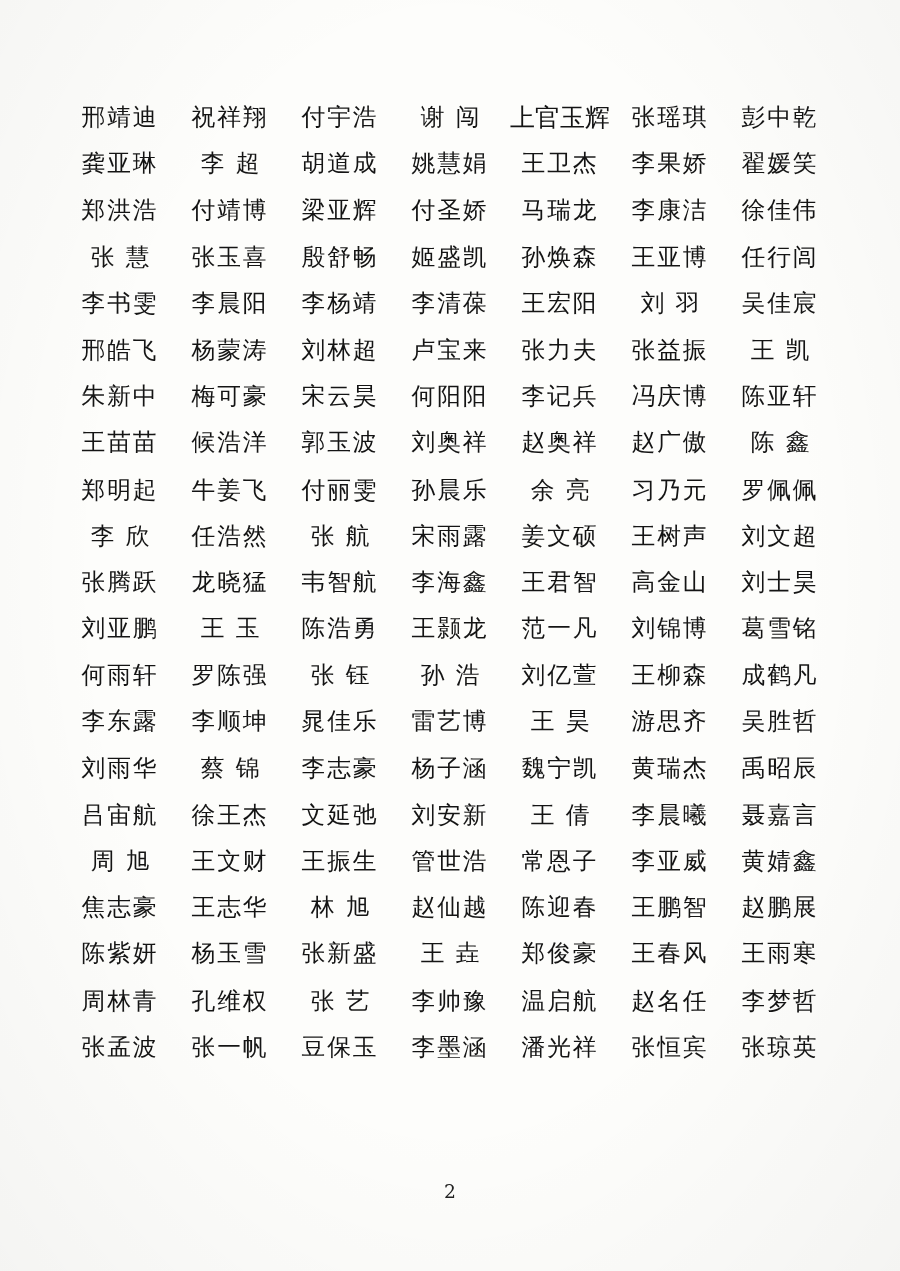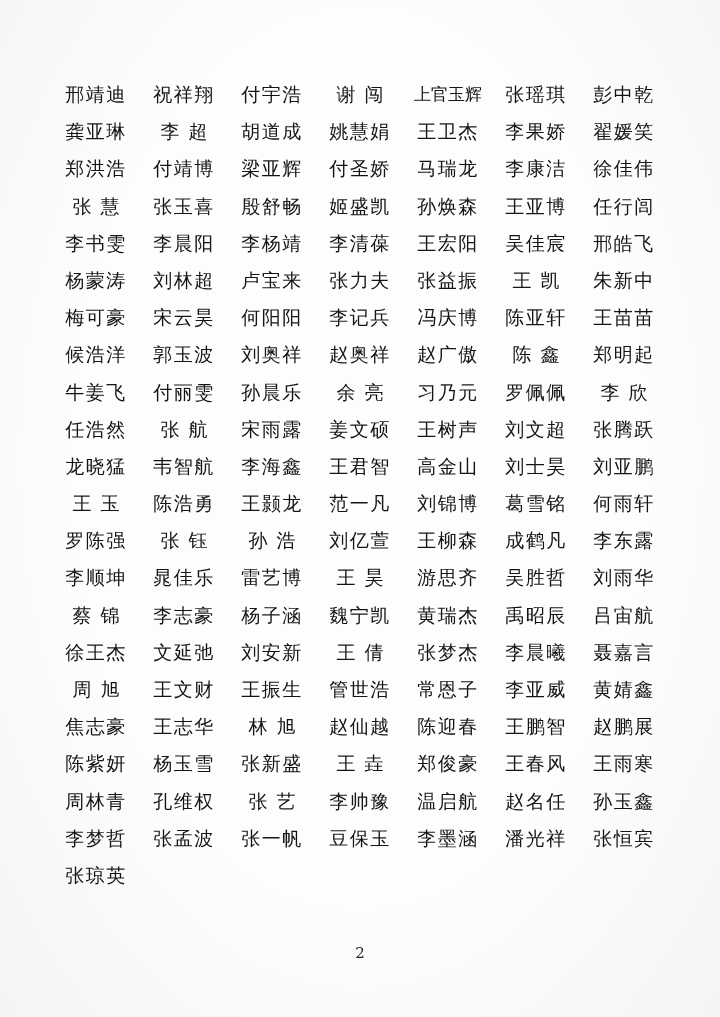--- a/index.html
+++ b/index.html
@@ -46,21 +46,21 @@
     font-size: 19px;
     color: #141414;
     letter-spacing: 1.5px;
     white-space: nowrap;
   }
   .name-cell.sp2 {
     letter-spacing: 9px;
     text-indent: 9px;
   }
   .name-cell.long4 {
-    font-size: 17px;
+    font-size: 20px;
     letter-spacing: 0px;
   }
   #page-number {
     position: absolute;
     left: 0;
     right: 0;
     top: 944px;
     text-align: center;
     font-family: "DejaVu Serif", serif;
     font-size: 15px;
@@ -98,20 +98,21 @@
       <div class="name-cell">殷舒畅</div>
       <div class="name-cell">姬盛凯</div>
       <div class="name-cell">孙焕森</div>
       <div class="name-cell">王亚博</div>
       <div class="name-cell">任行闾</div>
       <div class="name-cell">李书雯</div>
       <div class="name-cell">李晨阳</div>
       <div class="name-cell">李杨靖</div>
       <div class="name-cell">李清葆</div>
       <div class="name-cell">王宏阳</div>
+      <div class="name-cell sp2">刘羽</div>
       <div class="name-cell">吴佳宸</div>
       <div class="name-cell">邢皓飞</div>
       <div class="name-cell">杨蒙涛</div>
       <div class="name-cell">刘林超</div>
       <div class="name-cell">卢宝来</div>
       <div class="name-cell">张力夫</div>
       <div class="name-cell">张益振</div>
       <div class="name-cell sp2">王凯</div>
       <div class="name-cell">朱新中</div>
       <div class="name-cell">梅可豪</div>
@@ -174,21 +175,20 @@
       <div class="name-cell">李志豪</div>
       <div class="name-cell">杨子涵</div>
       <div class="name-cell">魏宁凯</div>
       <div class="name-cell">黄瑞杰</div>
       <div class="name-cell">禹昭辰</div>
       <div class="name-cell">吕宙航</div>
       <div class="name-cell">徐王杰</div>
       <div class="name-cell">文延弛</div>
       <div class="name-cell">刘安新</div>
       <div class="name-cell sp2">王倩</div>
-      <div class="name-cell">张梦杰</div>
       <div class="name-cell">李晨曦</div>
       <div class="name-cell">聂嘉言</div>
       <div class="name-cell sp2">周旭</div>
       <div class="name-cell">王文财</div>
       <div class="name-cell">王振生</div>
       <div class="name-cell">管世浩</div>
       <div class="name-cell">常恩子</div>
       <div class="name-cell">李亚威</div>
       <div class="name-cell">黄婧鑫</div>
       <div class="name-cell">焦志豪</div>
@@ -204,21 +204,20 @@
       <div class="name-cell sp2">王垚</div>
       <div class="name-cell">郑俊豪</div>
       <div class="name-cell">王春风</div>
       <div class="name-cell">王雨寒</div>
       <div class="name-cell">周林青</div>
       <div class="name-cell">孔维权</div>
       <div class="name-cell sp2">张艺</div>
       <div class="name-cell">李帅豫</div>
       <div class="name-cell">温启航</div>
       <div class="name-cell">赵名任</div>
-      <div class="name-cell">孙玉鑫</div>
       <div class="name-cell">李梦哲</div>
       <div class="name-cell">张孟波</div>
       <div class="name-cell">张一帆</div>
       <div class="name-cell">豆保玉</div>
       <div class="name-cell">李墨涵</div>
       <div class="name-cell">潘光祥</div>
       <div class="name-cell">张恒宾</div>
       <div class="name-cell">张琼英</div>
     </div>
   <div id="page-number">2</div>

